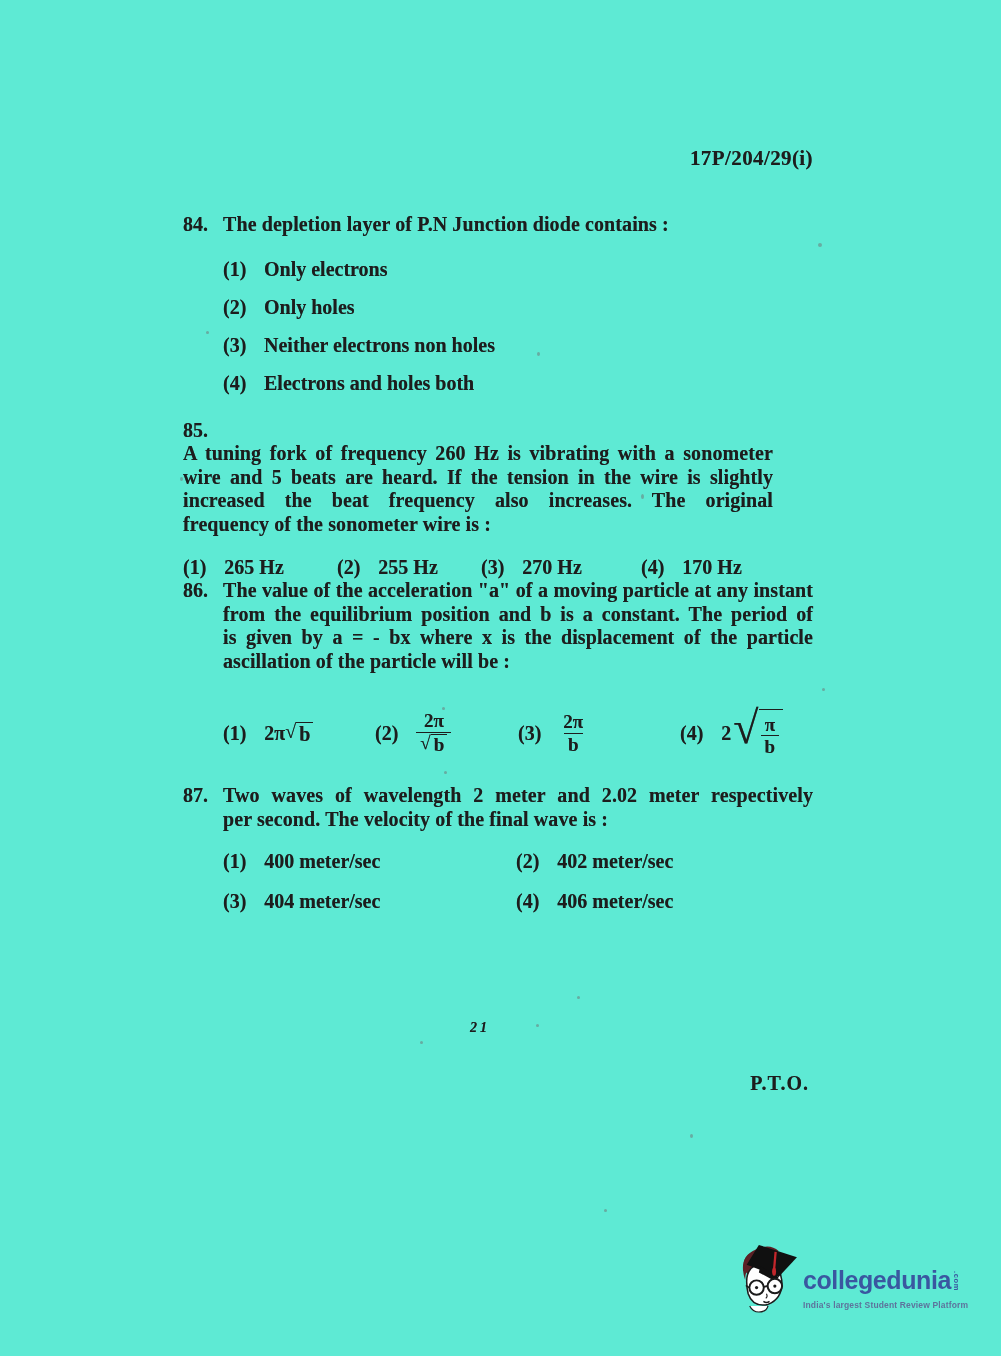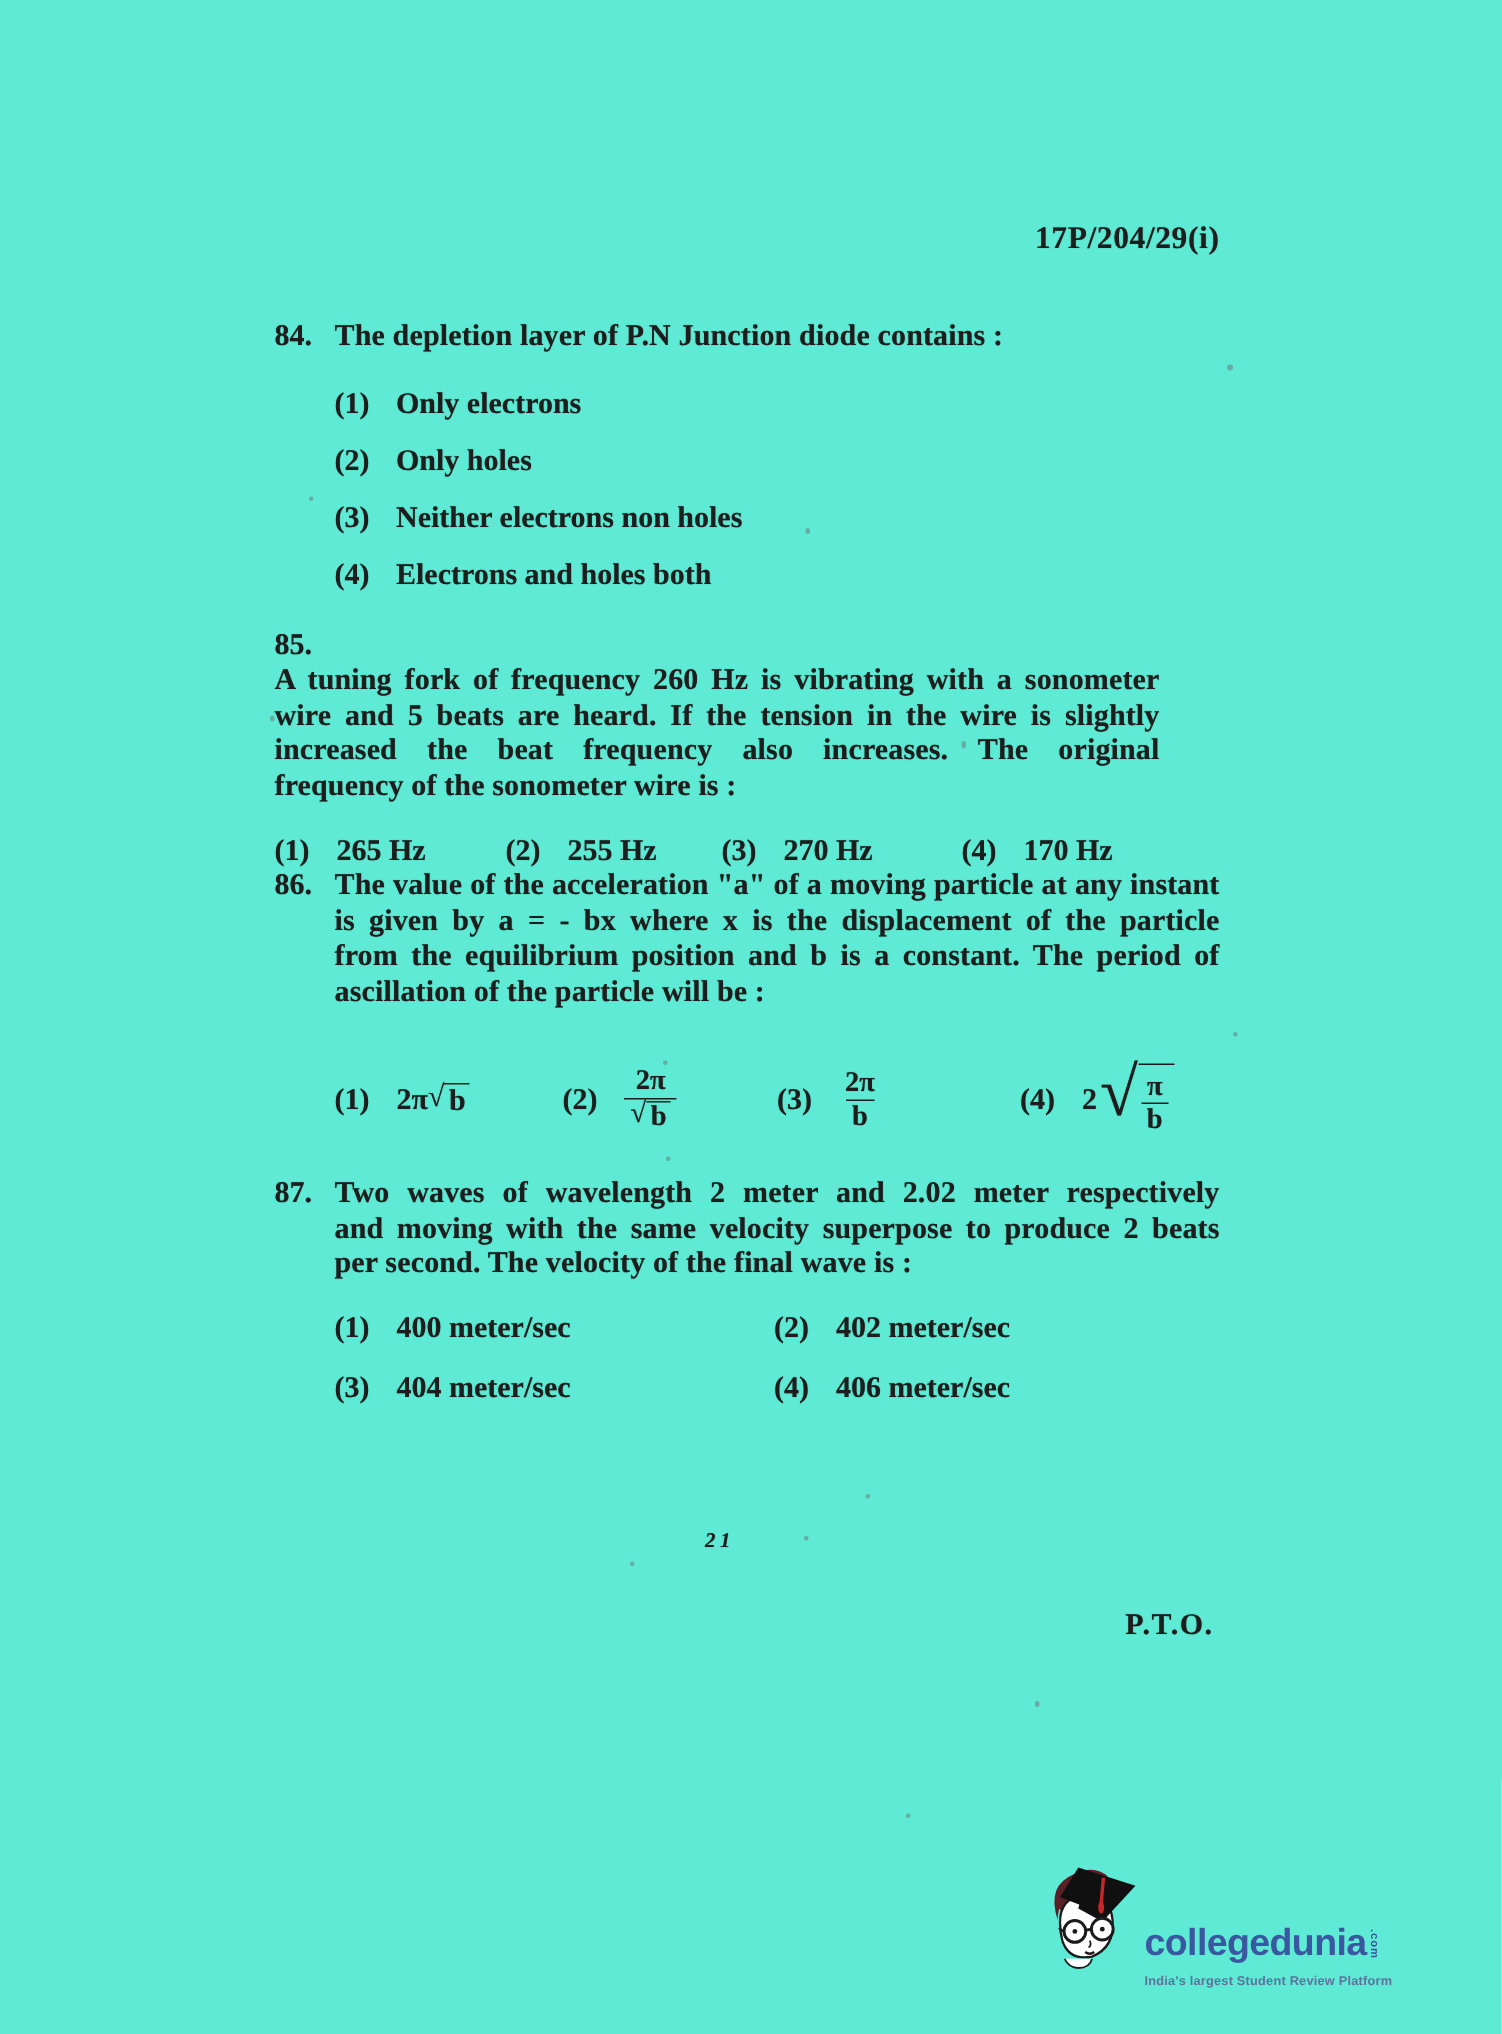--- a/index.html
+++ b/index.html
@@ -91,24 +91,24 @@
     right: 192px;
     top: 1072px;
     font-size: 20px;
     font-weight: 700;
     letter-spacing: 1px;
   }
 
   
   .logo {
     position: absolute;
-    left: 696px;
+    left: 736px;
     top: 1240px;
     display: flex;
-    align-items: flex-end;
+    align-items: center;
     font-family: "Liberation Sans", sans-serif;
     text-shadow: none;
   }
   .logo-text { margin-left: 3px; margin-top: 13px; }
   .brand-row { display: flex; align-items: flex-start; }
   .brand { font-size: 25px; font-weight: 700; color: #3a57a0; letter-spacing: -0.4px; line-height: 1; }
   .domain {
     font-size: 7.5px; font-weight: 700; color: #3a57a0;
     writing-mode: vertical-rl; margin-left: 1px; margin-top: 3px; letter-spacing: 0.6px;
   }
@@ -178,22 +178,22 @@
         </div>
       </div>
     </div>
   </div>
 
   <div class="question" id="q86" style="top:579px;">
     <div class="qnum">86.</div>
     <div class="qbody">
       <div class="qlines">
           <div class="tline">The value of the acceleration "a" of a moving particle at any instant</div>
+          <div class="tline">from the equilibrium position and b is a constant. The period of</div>
           <div class="tline">is given by a = - bx where x is the displacement of the particle</div>
-          <div class="tline">from the equilibrium position and b is a constant. The period of</div>
           <div class="tline">ascillation of the particle will be :</div>
         </div>
       <div class="optrow">
         <div class="opt-inline">
           <span class="olabel">(1)</span>
           <span class="mexpr">
             <span>2π</span>
             <span class="sqrt">
                 <span class="rsign">√</span>
                 <span class="rad">b</span>
@@ -232,21 +232,20 @@
         </div>
       </div>
     </div>
   </div>
 
   <div class="question" id="q87" style="top:784px;">
     <div class="qnum">87.</div>
     <div class="qbody">
       <div class="qlines">
           <div class="tline">Two waves of wavelength 2 meter and 2.02 meter respectively</div>
-          <div class="tline">and moving with the same velocity superpose to produce 2 beats</div>
           <div class="tline">per second. The velocity of the final wave is :</div>
         </div>
       <div class="optgrid">
         <div class="opt-inline">
           <span class="olabel">(1)</span>
           <span class="otext">400 meter/sec</span>
         </div>
         <div class="opt-inline">
           <span class="olabel">(2)</span>
           <span class="otext">402 meter/sec</span>

